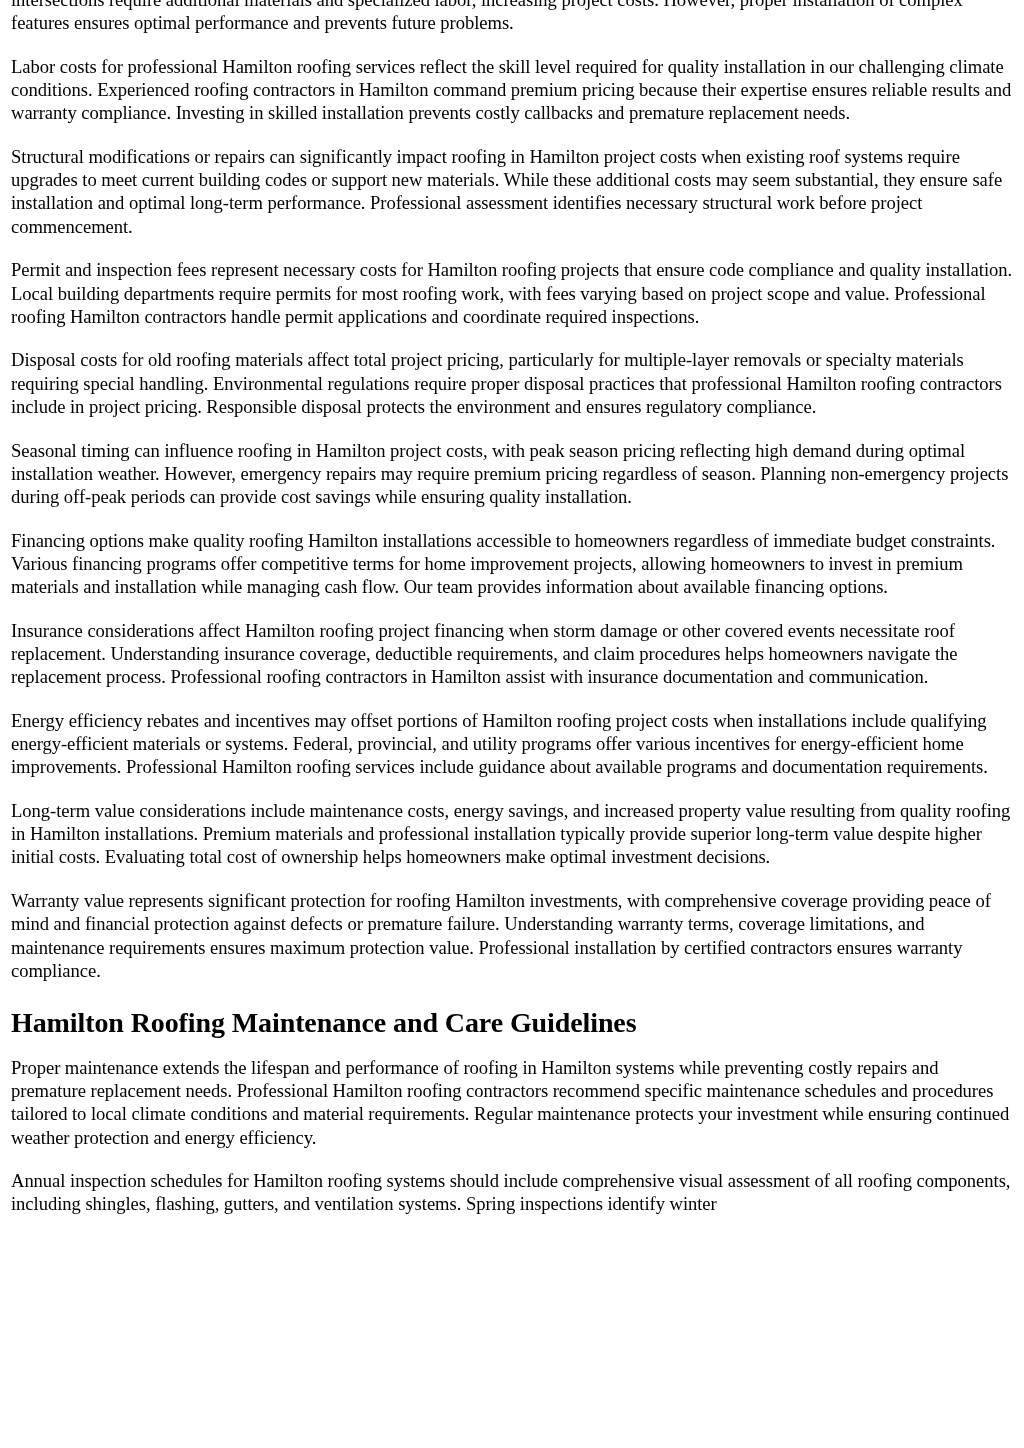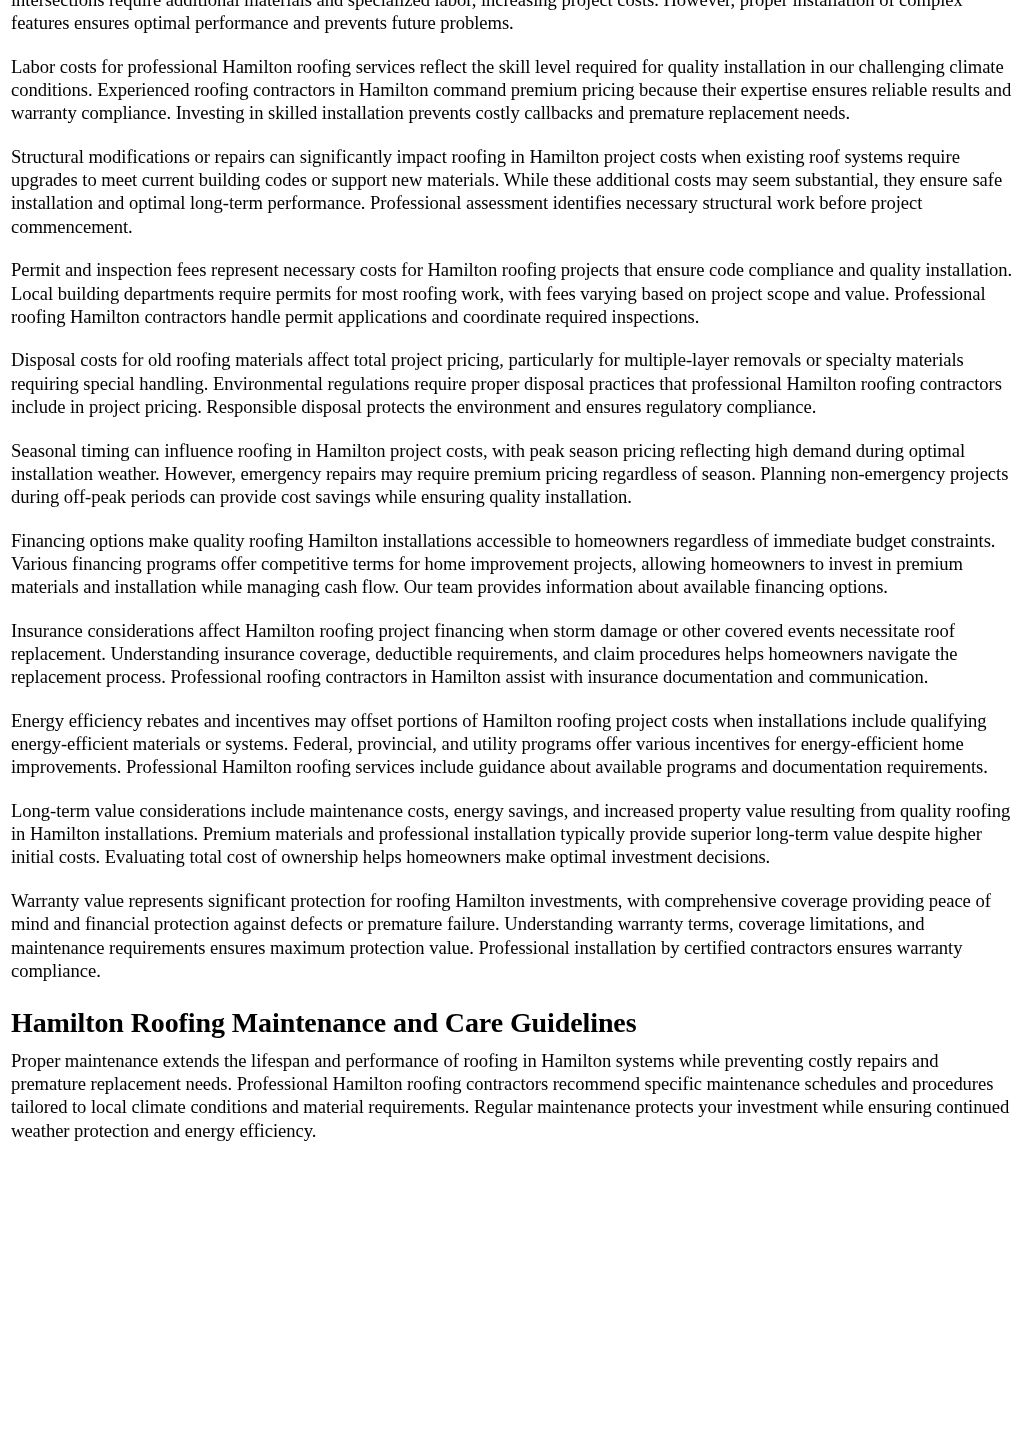--- a/index.html
+++ b/index.html
@@ -26,21 +26,21 @@
     .para {
       margin: 0 0 20.5px 0;
       padding: 0;
       letter-spacing: -0.05px;
     }
     .heading {
       font-family: "Liberation Serif", "DejaVu Serif", serif;
       font-size: 28px;
       font-weight: bold;
       line-height: 34px;
-      margin: 24px 0 9px 0;
+      margin: 24px 0 16px 0;
       padding: 0;
       letter-spacing: -0.1px;
     }
   </style>
 </head>
 <body>
 
 <div class="page">
   <section>
     <p class="para">intersections require additional materials and specialized labor, increasing project costs. However, proper installation of complex features ensures optimal performance and prevents future problems.</p>
@@ -52,14 +52,15 @@
     <p class="para">Financing options make quality roofing Hamilton installations accessible to homeowners regardless of immediate budget constraints. Various financing programs offer competitive terms for home improvement projects, allowing homeowners to invest in premium materials and installation while managing cash flow. Our team provides information about available financing options.</p>
     <p class="para">Insurance considerations affect Hamilton roofing project financing when storm damage or other covered events necessitate roof replacement. Understanding insurance coverage, deductible requirements, and claim procedures helps homeowners navigate the replacement process. Professional roofing contractors in Hamilton assist with insurance documentation and communication.</p>
     <p class="para">Energy efficiency rebates and incentives may offset portions of Hamilton roofing project costs when installations include qualifying energy-efficient materials or systems. Federal, provincial, and utility programs offer various incentives for energy-efficient home improvements. Professional Hamilton roofing services include guidance about available programs and documentation requirements.</p>
     <p class="para">Long-term value considerations include maintenance costs, energy savings, and increased property value resulting from quality roofing in Hamilton installations. Premium materials and professional installation typically provide superior long-term value despite higher initial costs. Evaluating total cost of ownership helps homeowners make optimal investment decisions.</p>
     <p class="para">Warranty value represents significant protection for roofing Hamilton investments, with comprehensive coverage providing peace of mind and financial protection against defects or premature failure. Understanding warranty terms, coverage limitations, and maintenance requirements ensures maximum protection value. Professional installation by certified contractors ensures warranty compliance.</p>
   </section>
 
   <section>
     <h2 class="heading">Hamilton Roofing Maintenance and Care Guidelines</h2>
     <p class="para">Proper maintenance extends the lifespan and performance of roofing in Hamilton systems while preventing costly repairs and premature replacement needs. Professional Hamilton roofing contractors recommend specific maintenance schedules and procedures tailored to local climate conditions and material requirements. Regular maintenance protects your investment while ensuring continued weather protection and energy efficiency.</p>
+    <p class="para">Annual inspection schedules for Hamilton roofing systems should include comprehensive visual assessment of all roofing components, including shingles, flashing, gutters, and ventilation systems. Spring inspections identify winter</p>
   </section>
 </div>
 
 </body></html>

